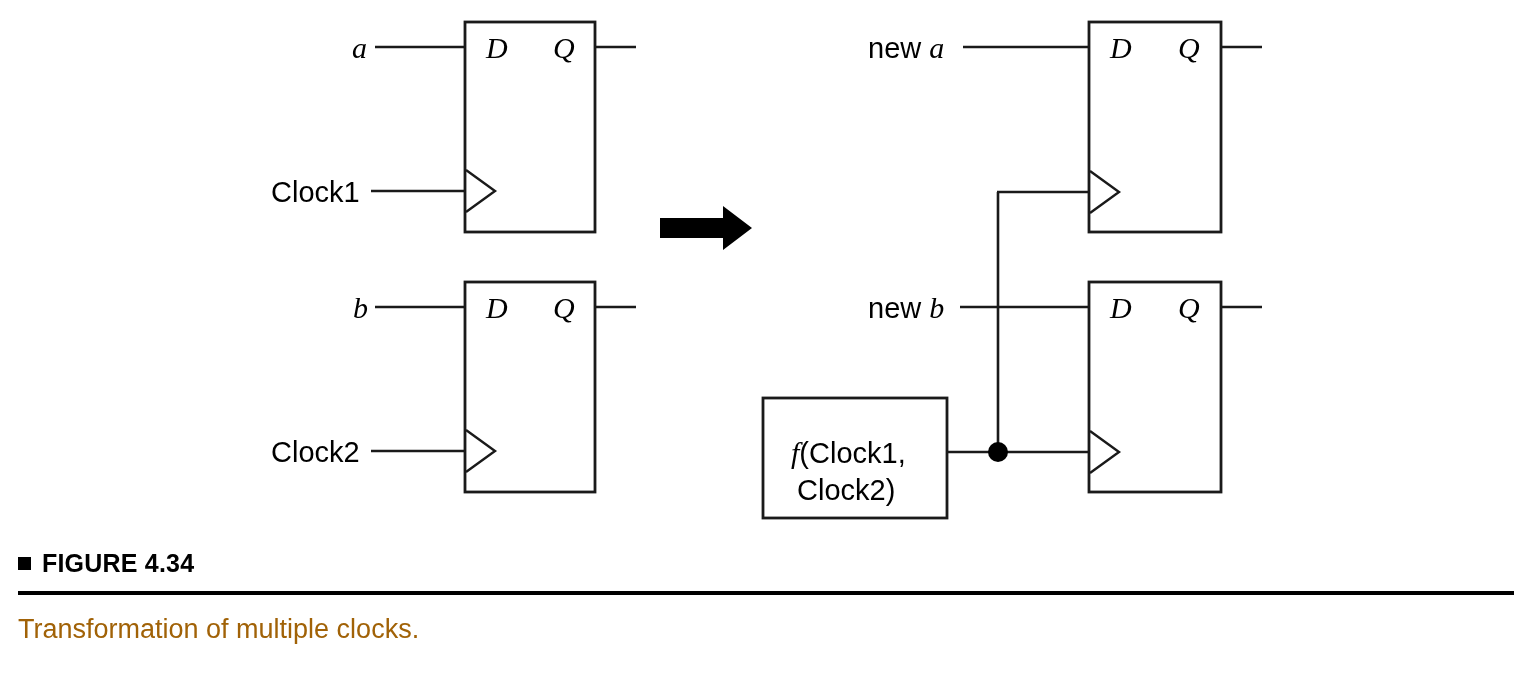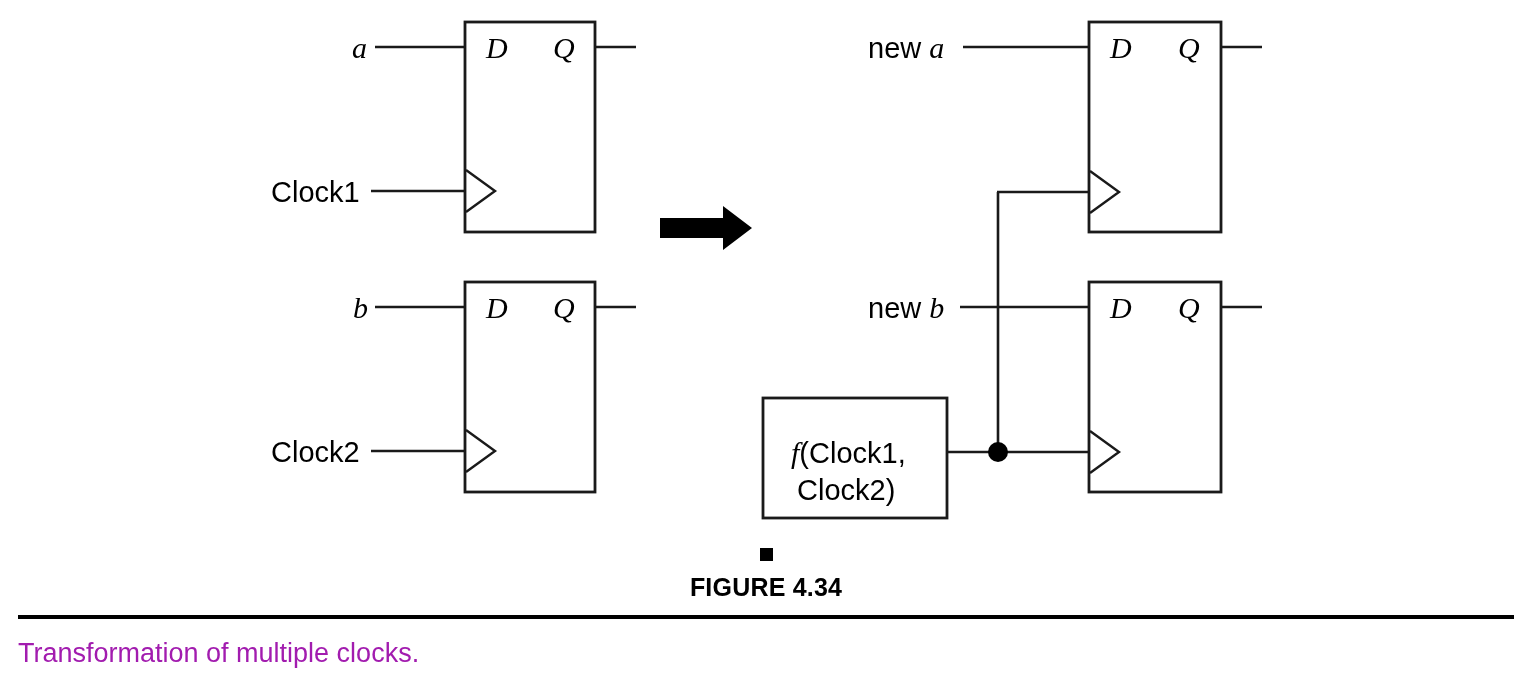--- a/index.html
+++ b/index.html
@@ -89,41 +89,40 @@
     font-weight: bold;
     letter-spacing: 0.2px;
     font-family: "Liberation Sans", sans-serif;
     white-space: nowrap;
     display: flex;
     align-items: center;
     gap: 11px;
     margin: 0;
     padding: 0;
     line-height: 30px;
-    flex-direction: column;
   }
   .fig-bullet {
     display: inline-block;
     width: 13px;
     height: 13px;
     background: #000000;
     flex: 0 0 auto;
   }
   .caption-rule {
     margin-top: 13px;
     width: 1496px;
     height: 4px;
     background: #000000;
   }
   .caption-text {
     margin-top: 17px;
     font-size: 27px;
     line-height: 34px;
     font-family: "Liberation Sans", sans-serif;
-    color: #a21caf;
+    color: #a16207;
   }
 </style>
 </head>
 <body>
 
 <div id="figure-root">
 
   <svg class="diagram" viewBox="0 0 1533 684">
 
     <g>

